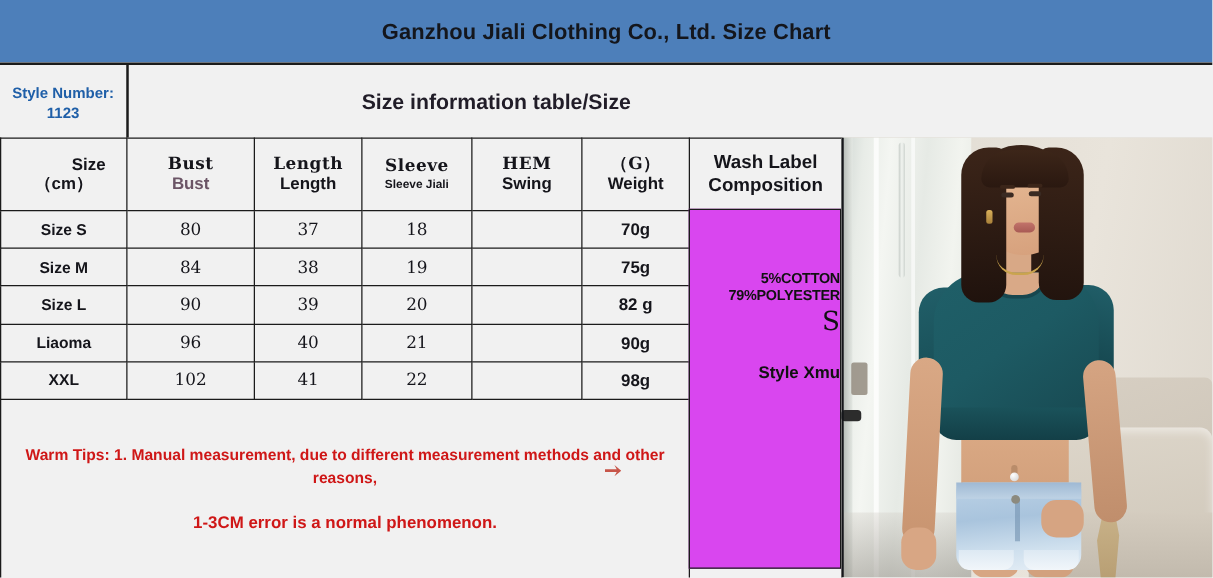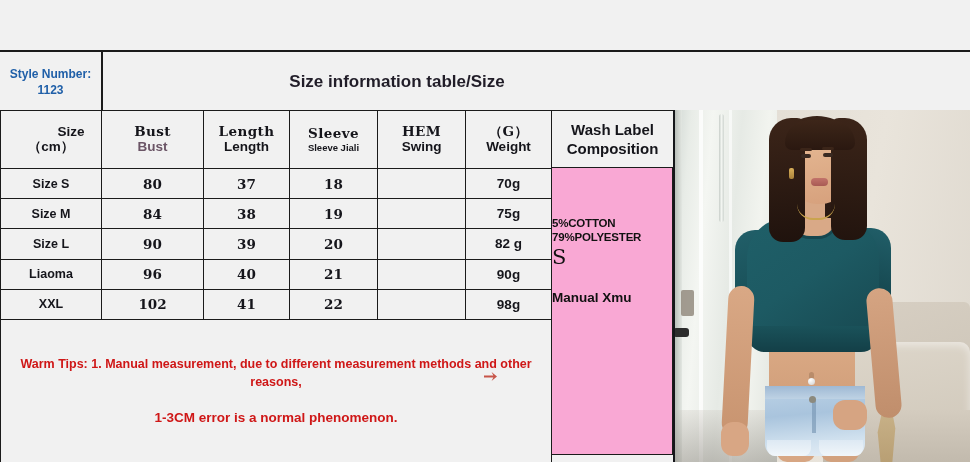--- a/index.html
+++ b/index.html
@@ -55,41 +55,41 @@
   .hdr td{height:57px;}
   .hdr .l1{display:block;font-family:"DejaVu Serif", serif;font-size:13.5px;font-weight:bold;line-height:1.15;letter-spacing:.4px;}
   .hdr .l1.sans{font-family:"Liberation Sans", sans-serif;letter-spacing:0;padding-left:40px;}
   .hdr .l2{display:block;font-size:13.5px;font-weight:bold;line-height:1.2;}
   .hdr .l2.sm{font-size:9.5px;}
   .hdr .l2.purple{color:#6b5566;}
   .hdr .wl{display:block;font-size:15px;font-weight:bold;line-height:1.25;}
 
   .row td{height:29.2px;font-size:13.5px;font-weight:bold;}
   .row td.sz{font-size:12.5px;}
-  .row td.num{font-family:"DejaVu Serif", serif;font-size:13.5px;font-weight:bold;}
+  .row td.num{font-family:"DejaVu Serif", serif;font-size:13.5px;font-weight:normal;}
 
   .tips td{
     height:143px;vertical-align:middle;
     padding:0 14px;
   }
   .tips-inner{
     color:#cf1717;font-size:12.5px;font-weight:bold;line-height:1.5;text-align:center;
   }
   .tips-inner .big{font-size:13.5px;display:block;margin-top:16px;}
 
   
   .c0{width:101px;} .c1{width:102px;} .c2{width:86px;}
   .c3{width:88px;} .c4{width:88px;} .c5{width:86px;} .c6{width:122px;}
 
   
   .washcard{
     position:absolute;left:551px;top:167px;width:122px;height:288px;
-    background:#f9a8d4;border:1.8px solid #1b1b1b;
+    background:#d946ef;border:1.8px solid #1b1b1b;
     box-sizing:border-box;
-    display:flex;flex-direction:column;align-items:flex-start;
+    display:flex;flex-direction:column;align-items:flex-end;
     padding-top:48px;
   }
   .wash-fiber{
     font-size:11.5px;font-weight:bold;color:#111;line-height:1.25;text-align:center;
     letter-spacing:-.2px;
   }
   .wash-size{
     font-family:"DejaVu Serif", serif;
     font-size:21px;font-weight:normal;color:#111;line-height:1;margin-top:2px;
   }
@@ -207,20 +207,23 @@
     position:absolute;left:484px;top:372px;width:13px;height:9px;
     background:#c0392b;clip-path:polygon(0 38%,72% 38%,58% 0,100% 50%,58% 100%,72% 62%,0 62%);
     opacity:.85;
   }
 </style>
 </head>
 <body>
 
 <div class="sheet">
 
+  <div class="banner">
+    <div class="banner-title">Ganzhou Jiali Clothing Co., Ltd. Size Chart</div>
+  </div>
 
   <div class="band">
     <div class="band-style">
       <span>Style Number:</span>
       <span>1123</span>
     </div>
     <div class="band-info">Size information table/Size</div>
   </div>
 
   <table class="tbl">
@@ -317,21 +320,21 @@
       </tr>
     </tbody>
   </table>
 
   <div class="tips-arrow"></div>
 
   <div class="washcard">
     <div class="wash-fiber">5%COTTON</div>
     <div class="wash-fiber">79%POLYESTER</div>
     <div class="wash-size">S</div>
-    <div class="wash-brand">Manual Xmu</div>
+    <div class="wash-brand">Style Xmu</div>
   </div>
 
   <div class="photo">
     <div class="ph ph-wall"></div>
     <div class="ph ph-window"></div>
     <div class="ph ph-frame1"></div>
     <div class="ph ph-frame2"></div>
     <div class="ph ph-frame3"></div>
     <div class="ph ph-cordpole"></div>
     <div class="ph ph-latch"></div>

